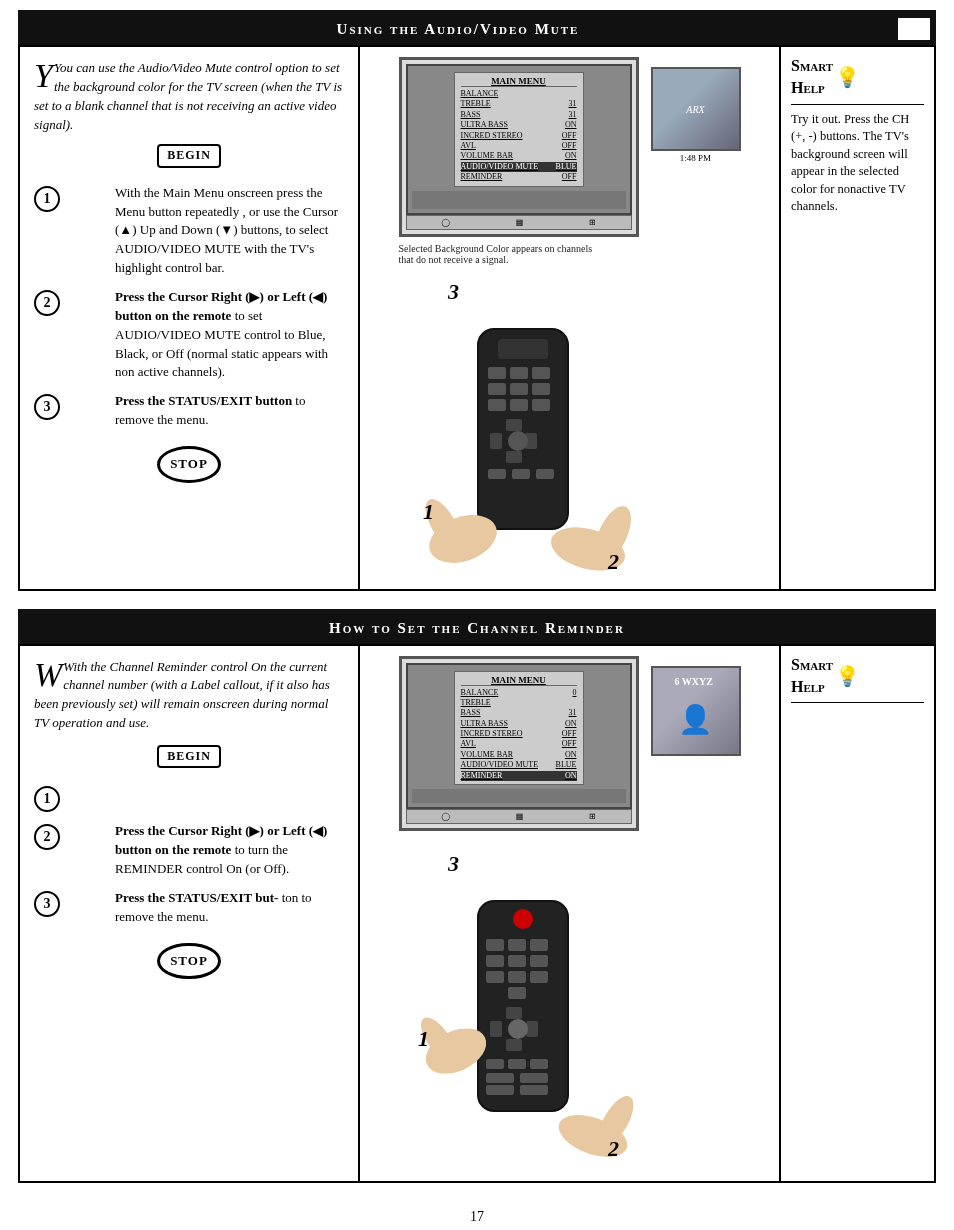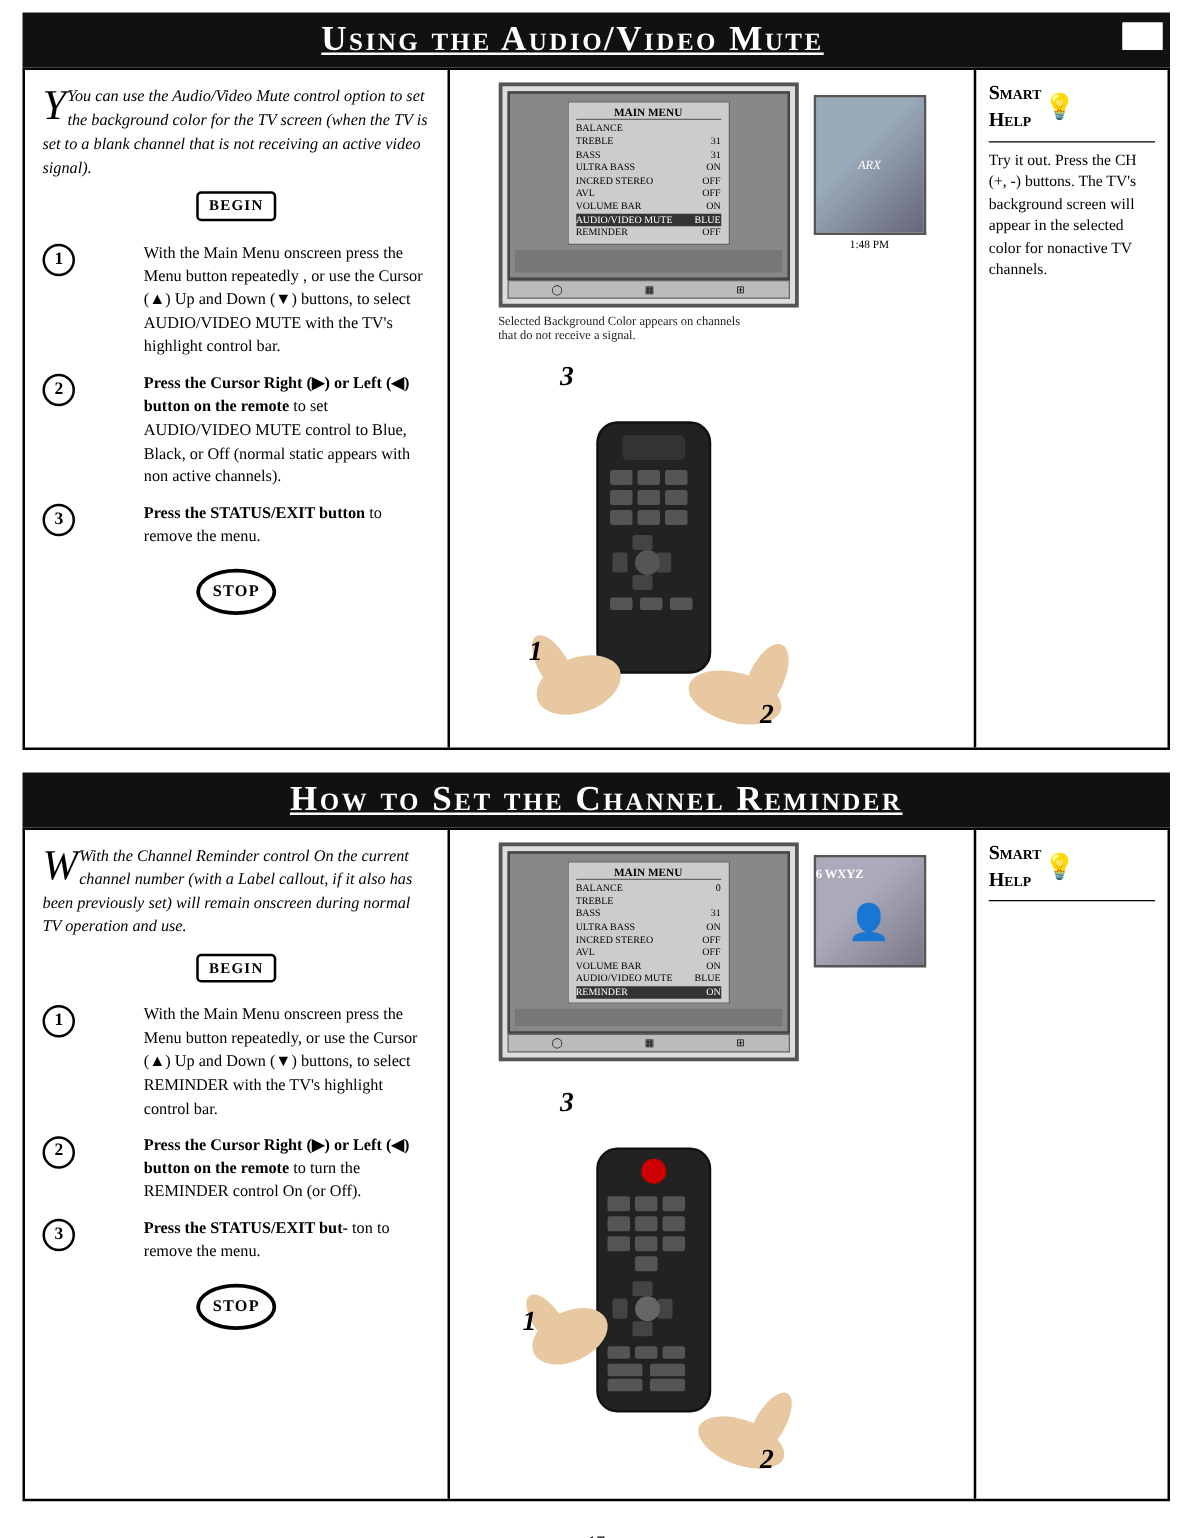--- a/index.html
+++ b/index.html
@@ -25,23 +25,22 @@
       font-size: 20px;
       font-weight: bold;
       letter-spacing: 2px;
       padding: 6px 0;
       margin-bottom: 0;
       font-variant: small-caps;
       font-family: Times New Roman, serif;
     }
 
     .section-header span {
-      font-size: 28px;
+      font-size: 15px;
       font-variant: small-caps;
-      text-decoration: underline;
     }
 
     
     .section-box {
       border: 2px solid #000;
       display: flex;
       flex-direction: row;
       min-height: 520px;
       margin-bottom: 18px;
     }
@@ -140,20 +139,21 @@
       position: relative;
     }
 
     .tv-menu {
       background: #ccc;
       border: 1px solid #666;
       padding: 3px 6px;
       font-size: 9px;
       width: 130px;
       margin: 0 auto;
+      text-decoration: underline;
     }
 
     .tv-menu-title {
       text-align: center;
       font-weight: bold;
       font-size: 9px;
       border-bottom: 1px solid #666;
       margin-bottom: 2px;
     }
 
@@ -331,21 +331,21 @@
             <div class="tv-stand">
               <span>◯</span>
                 <span>▦</span>
                 <span>⊞</span>
             </div>
           </div>
           <div class="selected-bg-caption" style="font-size:10px; max-width:200px; text-align:left; margin-top:4px;">Selected Background Color appears on channels that do not receive a signal.</div>
         </div>
 
         <div>
-          <div style="width:90px; height:112px; background:linear-gradient(135deg, #9ab 40%, #667 100%); border:2px solid #555; display:flex; align-items:center; justify-content:center; font-size:10px; color:#fff; font-style:italic; margin-top:10px;text-align:right;">
+          <div style="width:90px; height:84px; background:linear-gradient(135deg, #9ab 40%, #667 100%); border:2px solid #555; display:flex; align-items:center; justify-content:center; font-size:10px; color:#fff; font-style:italic; margin-top:10px;text-align:right;">
             <span>ARX</span>
           </div>
           <div style="font-size:9px; text-align:center; margin-top:2px;">1:48 PM</div>
         </div>
       </div>
 
       <div style="position:relative; width:100%; height:300px; margin-top:10px;">
 
         <div style="position:absolute; left:80px; top:0; font-size:22px; font-weight:bold; font-style:italic;">3</div>
 
@@ -410,23 +410,20 @@
       <div style="font-style:italic; font-size:13px; line-height:1.45; margin-bottom:8px;">
         <span style="font-size:34px; font-style:italic; font-family:'Times New Roman',serif; line-height:1; float:left; margin-right:1px;">W</span>
         <span>With the Channel Reminder control On the current channel number (with a Label callout, if it also has been previously set) will remain onscreen during normal TV operation and use.</span>
       </div>
       <div style="text-align:center; margin-bottom:8px;">
         <span class="begin-badge">BEGIN</span>
       </div>
 
       <div class="step">
         <div class="step-num">1</div>
-        <div class="step-content">
-          <span>With the Main Menu onscreen press the Menu button repeatedly, or use the Cursor (▲) Up and Down (▼) buttons, to select REMINDER with the TV's highlight control bar.</span>
-        </div>
       </div>
 
       <div class="step">
         <div class="step-num">2</div>
         <div class="step-content">
           <b>Press the Cursor Right (▶) or Left (◀) button on the remote</b>
           <span> to turn the REMINDER control On (or Off).</span>
         </div>
       </div>
 
@@ -492,21 +489,21 @@
             </div>
             <div class="tv-stand">
               <span>◯</span>
                 <span>▦</span>
                 <span>⊞</span>
             </div>
           </div>
         </div>
 
         <div style="width:90px; height:90px; background:linear-gradient(135deg, #aab 40%, #778 100%); border:2px solid #555; display:flex; flex-direction:column; align-items:center; justify-content:center; font-size:11px; color:#fff; margin-top:10px; position:relative;">
-          <div style="position:absolute; top:8px; left:0; font-size:10px; font-weight:bold;text-align:center;">6 WXYZ</div>
+          <div style="position:absolute; top:8px; left:22px; font-size:10px; font-weight:bold;text-align:center;">6 WXYZ</div>
 
           <div style="margin-top:18px; font-size:28px;">👤</div>
         </div>
       </div>
 
       <div style="position:relative; width:100%; height:320px; margin-top:10px;">
 
         <div style="position:absolute; left:80px; top:0; font-size:22px; font-weight:bold; font-style:italic;">3</div>
 
         <svg width="340" height="320" viewBox="0 0 340 320" style="position:absolute; left:0; top:10px;">

